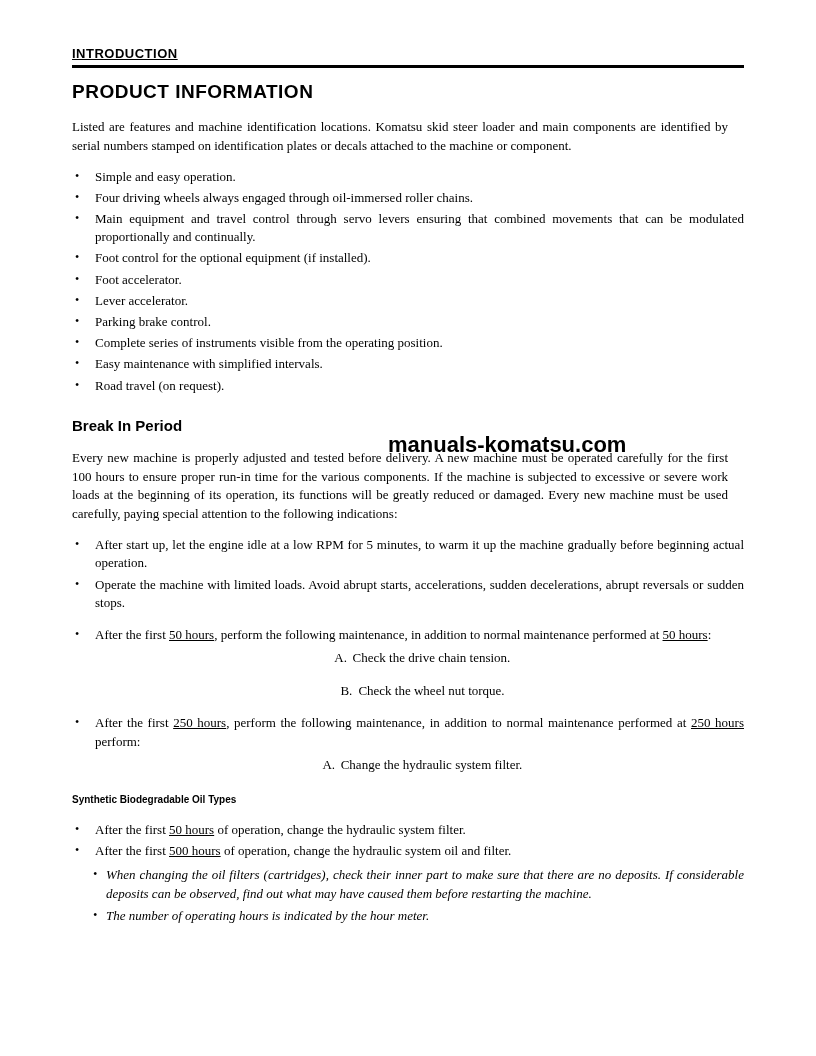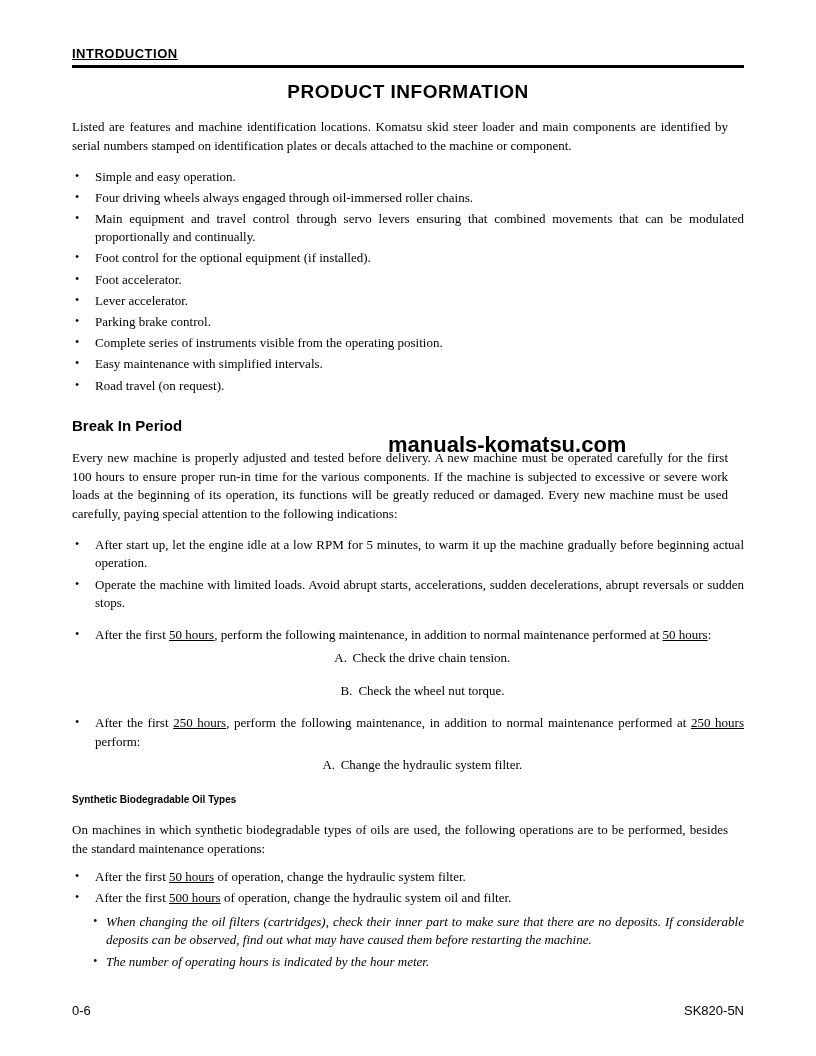--- a/index.html
+++ b/index.html
@@ -22,21 +22,20 @@
     letter-spacing: 0.5px;
     text-decoration: underline;
   }
   .head-rule { height: 3px; background: #000; margin-top: 4px; }
   .doc-title {
     font-family: "Liberation Sans", sans-serif;
     font-weight: bold;
     font-size: 19px;
     letter-spacing: 0.5px;
     margin: 13px 0 0 0;
-    text-align: center;
   }
   .body-text {
     margin: 15px 16px 0 0;
     line-height: 1.45;
     text-align: justify;
   }
   .section-heading {
     font-family: "Liberation Sans", sans-serif;
     font-weight: bold;
     font-size: 15px;
@@ -152,35 +151,30 @@
     <div class="bullet-item spaced">
       <span>After the first </span><span class="u">250 hours</span><span>, perform the following maintenance, in addition to normal maintenance performed at </span><span class="u">250 hours</span><span> perform:</span>
       <div class="sub-item">
         <span class="sub-letter">A.</span><span>Change the hydraulic system filter.</span>
       </div>
     </div>
   </div>
 
   <h3 class="sub-heading">Synthetic Biodegradable Oil Types</h3>
 
-  <p class="body-text" style="margin-top: 10px;">On machines in which synthetic biodegradable types of oils are used, the following operations are to be performed, besides the standard maintenance operations:</p>
 
   <div class="bullet-list" style="margin-top: 9px;">
     <div class="bullet-item">
       <span>After the first </span><span class="u">50 hours</span><span> of operation, change the hydraulic system filter.</span>
     </div>
     <div class="bullet-item">
       <span>After the first </span><span class="u">500 hours</span><span> of operation, change the hydraulic system oil and filter.</span>
     </div>
   </div>
 
 
   <div class="bullet-list remark-list">
     <div class="bullet-item"><span>When changing the oil filters (cartridges), check their inner part to make sure that there are no deposits. If considerable deposits can be observed, find out what may have caused them before restarting the machine.</span></div>
     <div class="bullet-item"><span>The number of operating hours is indicated by the hour meter.</span></div>
   </div>
 
-  <div class="footer">
-    <span>0-6</span>
-    <span>SK820-5N</span>
-  </div>
 
 </div>
 
 </body></html>

